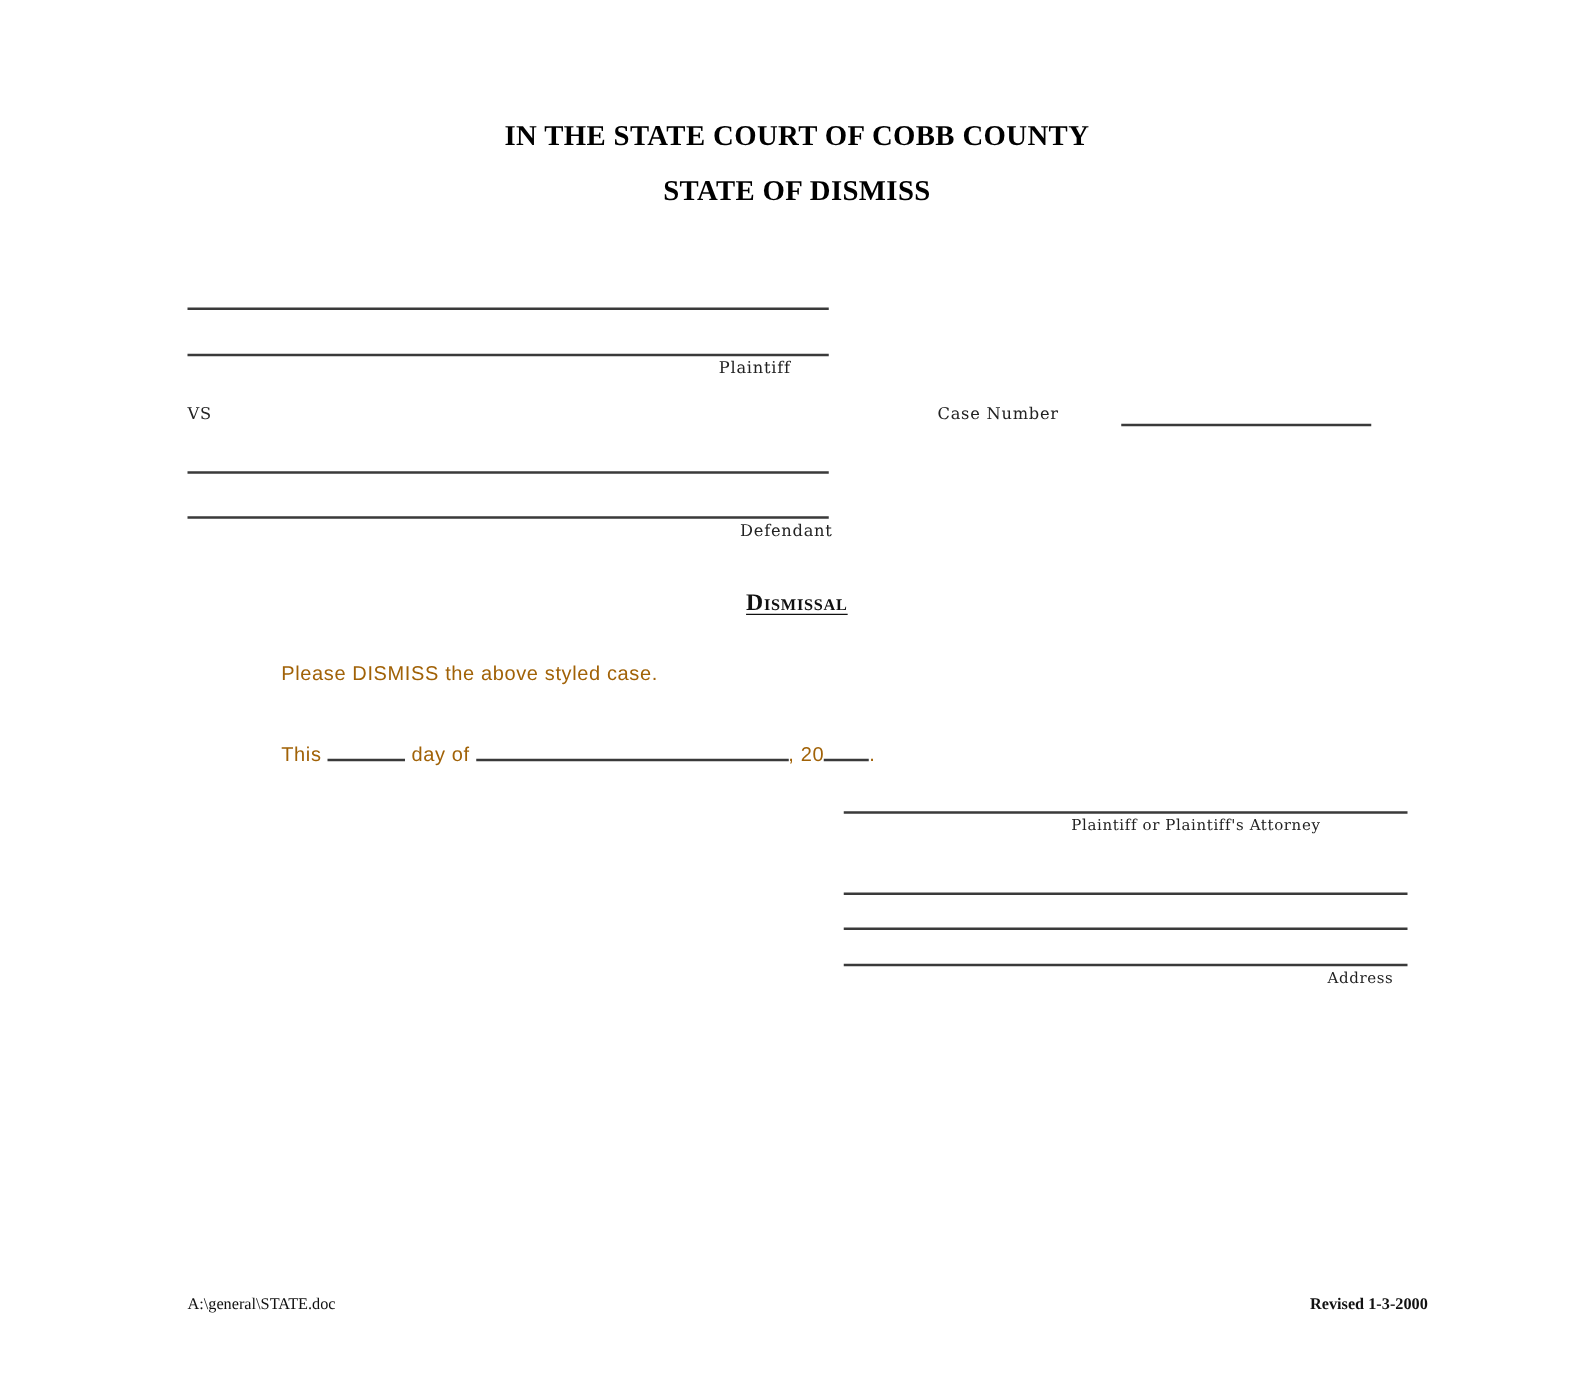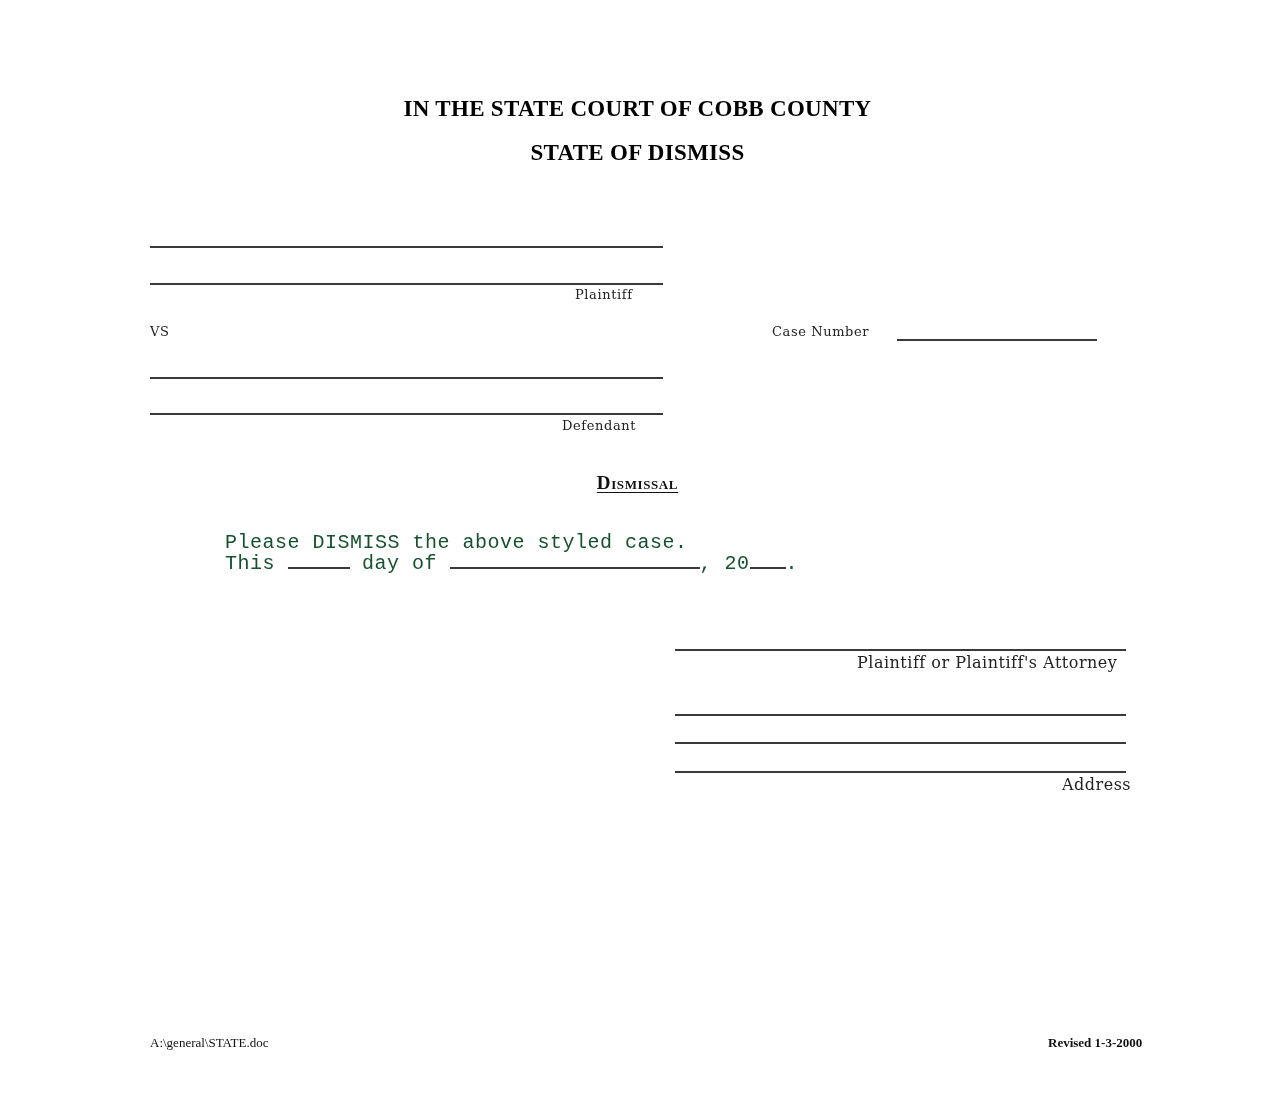--- a/index.html
+++ b/index.html
@@ -36,21 +36,21 @@
     font-family: "DejaVu Serif", serif;
     font-size: 13px;
     color: #222;
     white-space: nowrap;
     letter-spacing: 0.6px;
     font-weight: 300;
   }
   .small-label {
     position: absolute;
     font-family: "DejaVu Serif", serif;
-    font-size: 16px;
+    font-size: 12px;
     color: #222;
     white-space: nowrap;
     letter-spacing: 0.5px;
   }
   .heading {
     position: absolute;
     left: 0; width: 1275px;
     text-align: center;
     top: 472px;
   }
@@ -60,23 +60,23 @@
     font-variant: small-caps;
     font-size: 19px;
     text-decoration: underline;
     text-underline-offset: 3px;
     letter-spacing: 0.6px;
     color: #111;
   }
   .body-line {
     position: absolute;
     left: 225px;
-    font-family: Liberation Mono, monospace;
-    font-size: 20px;
-    color: #14532d;
+    font-family: Liberation Sans, sans-serif;
+    font-size: 16px;
+    color: #a16207;
     white-space: nowrap;
     letter-spacing: 0.5px;
   }
   .blank {
     display: inline-block;
     border-bottom: 2px solid #3a3a3a;
     height: 14px;
     vertical-align: baseline;
   }
   .footer {
@@ -94,34 +94,34 @@
 
 <div class="abs title" style="top:96px;">IN THE STATE COURT OF COBB COUNTY</div>
 <div class="abs title" style="top:140px;">STATE OF DISMISS</div>
 
 <div class="rule" style="left:150px; top:246px; width:513px;"></div>
 <div class="rule" style="left:150px; top:283px; width:513px;"></div>
 <div class="label" style="left:575px; top:287px;">Plaintiff</div>
 
 <div class="label" style="left:150px; top:324px;">VS</div>
 
-<div class="label" style="left:772px; top:324px;">Case Number</div>
+<div class="label" style="left:750px; top:324px;">Case Number</div>
 <div class="rule" style="left:897px; top:339px; width:200px;"></div>
 
 <div class="rule" style="left:150px; top:377px; width:513px;"></div>
 <div class="rule" style="left:150px; top:413px; width:513px;"></div>
-<div class="label" style="left:562px; top:418px;">Defendant</div>
+<div class="label" style="left:592px; top:418px;">Defendant</div>
 
 <div class="heading">
   <span>Dismissal</span>
 </div>
 
 <div class="body-line" style="top:531px;">Please DISMISS the above styled case.</div>
 
-<div class="body-line" style="top:552px;">
+<div class="body-line" style="top:593px;">
   <span>This</span>
   <span class="blank" style="width:62px;"></span>
   <span>day of</span>
   <span class="blank" style="width:250px;"></span><span>, 20</span><span class="blank" style="width:36px;"></span><span>.</span>
 </div>
 
 <div class="rule" style="left:675px; top:649px; width:451px;"></div>
 <div class="small-label" style="left:857px; top:653px;">Plaintiff or Plaintiff's Attorney</div>
 
 <div class="rule" style="left:675px; top:714px; width:451px;"></div>

